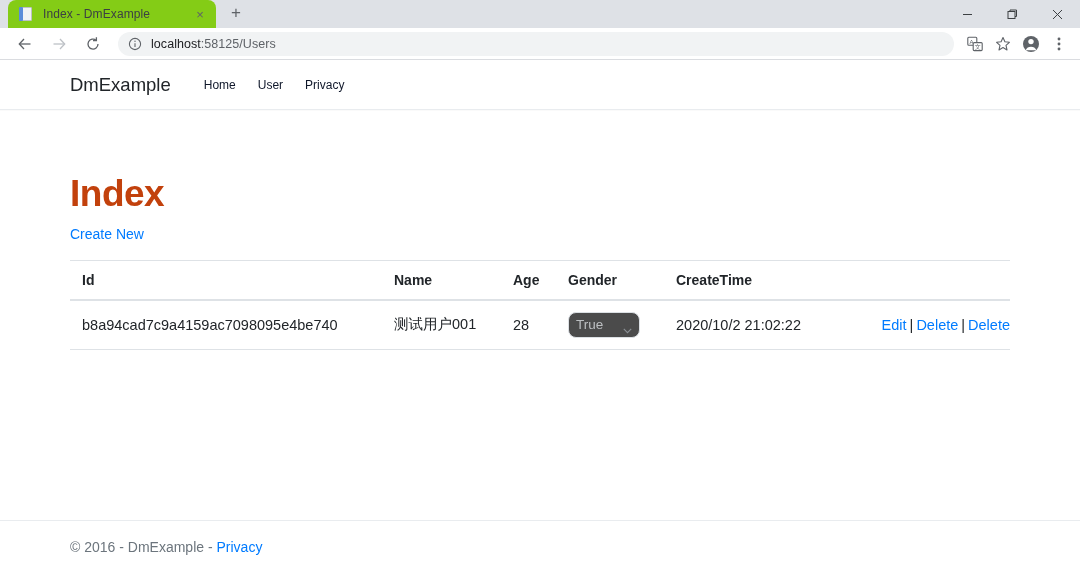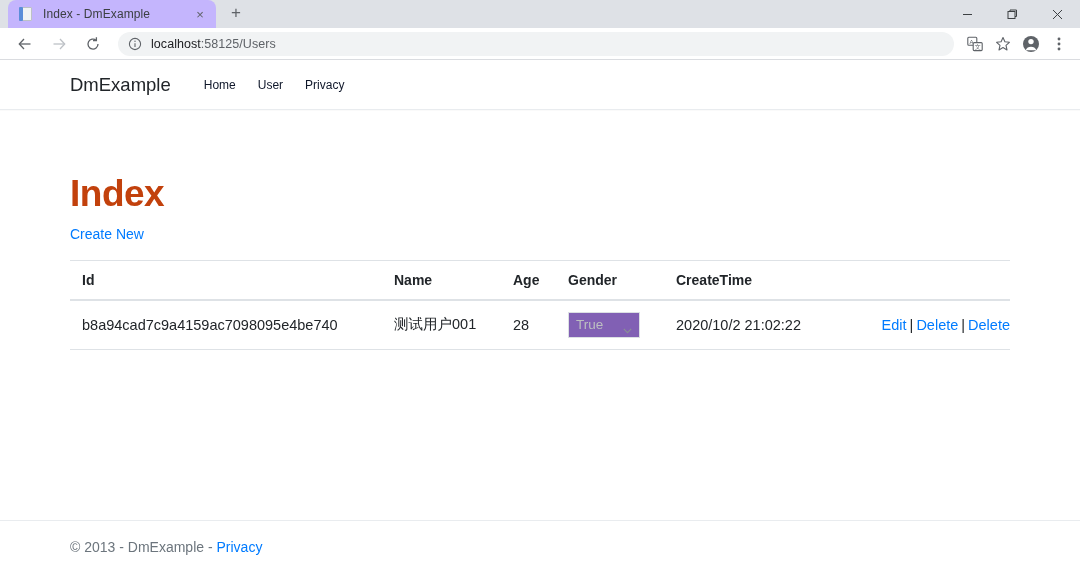--- a/index.html
+++ b/index.html
@@ -16,21 +16,21 @@
   .tabstrip {
     height: 28px;
     background: #dee1e6;
     display: flex;
     align-items: flex-end;
     padding-left: 8px;
     position: relative;
   }
   .tab {
     width: 208px; height: 28px;
-    background: #c4b5fd;
+    background: #84cc16;
     border-radius: 8px 8px 0 0;
     display: flex; align-items: center;
     padding: 0 8px 0 10px;
     position: relative;
   }
   .tab-favicon {
     width: 16px; height: 16px;
     flex: 0 0 16px;
     margin-right: 9px;
     position: relative;
@@ -201,22 +201,22 @@
   .col-time   { width: 175px; }
   .col-act    { width: 171px; }
 
   td.actions { text-align: right; padding-right: 44px; }
   .actions a { color: #007bff; }
   .actions .sep { color: #212529; padding: 0 3px; }
 
   select.gender-select {
     width: 72px; height: 26px;
     border: 1px solid #ced4da;
-    border-radius: 0;
-    background: #4c1d95;
+    border-radius: 8px;
+    background: #000000;
     color: #a0a4a8;
     font-size: 13.5px;
     font-family: "Liberation Sans", sans-serif;
     padding: 0 4px 0 7px;
     appearance: none; -webkit-appearance: none;
   }
   .select-wrap { position: relative; display: inline-block; }
   .select-wrap .chev {
     position: absolute; right: 8px; top: 9px;
     pointer-events: none;
@@ -388,17 +388,17 @@
             <td>2020/10/2 21:02:22</td>
             <td class="actions">
               <a>Edit</a><span class="sep">|</span><a>Delete</a><span class="sep">|</span><a>Delete</a>
             </td>
           </tr>
         </tbody>
       </table>
     </div>
 
     <div class="footer">
-      <div class="footer-text"><span>© 2013 - DmExample - </span><a>Privacy</a></div>
+      <div class="footer-text"><span>© 2016 - DmExample - </span><a>Privacy</a></div>
     </div>
 
   </div>
 </div>
 
 </body></html>

